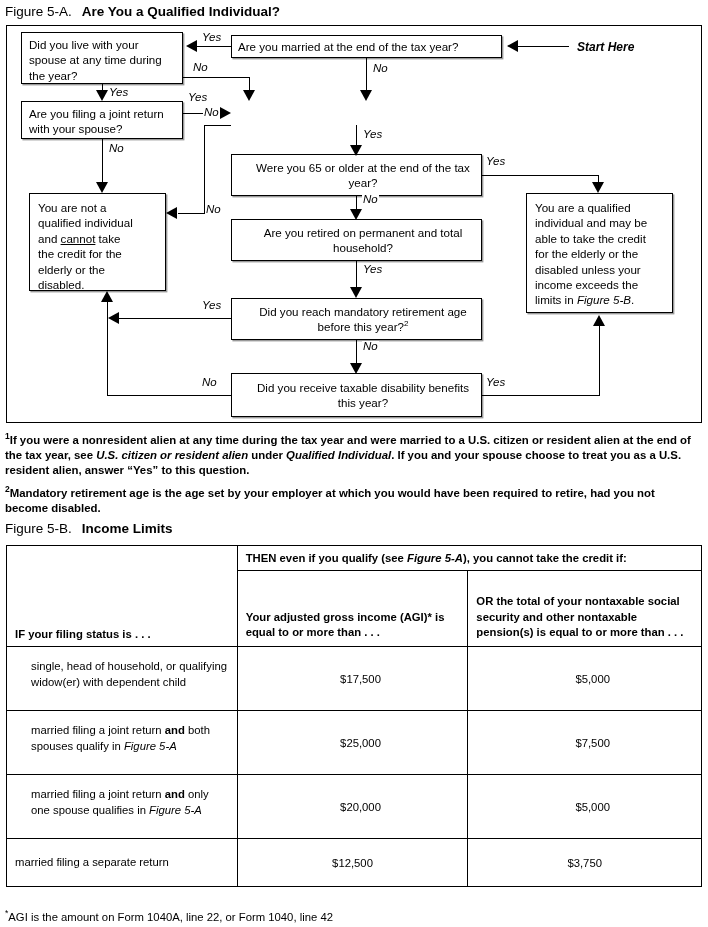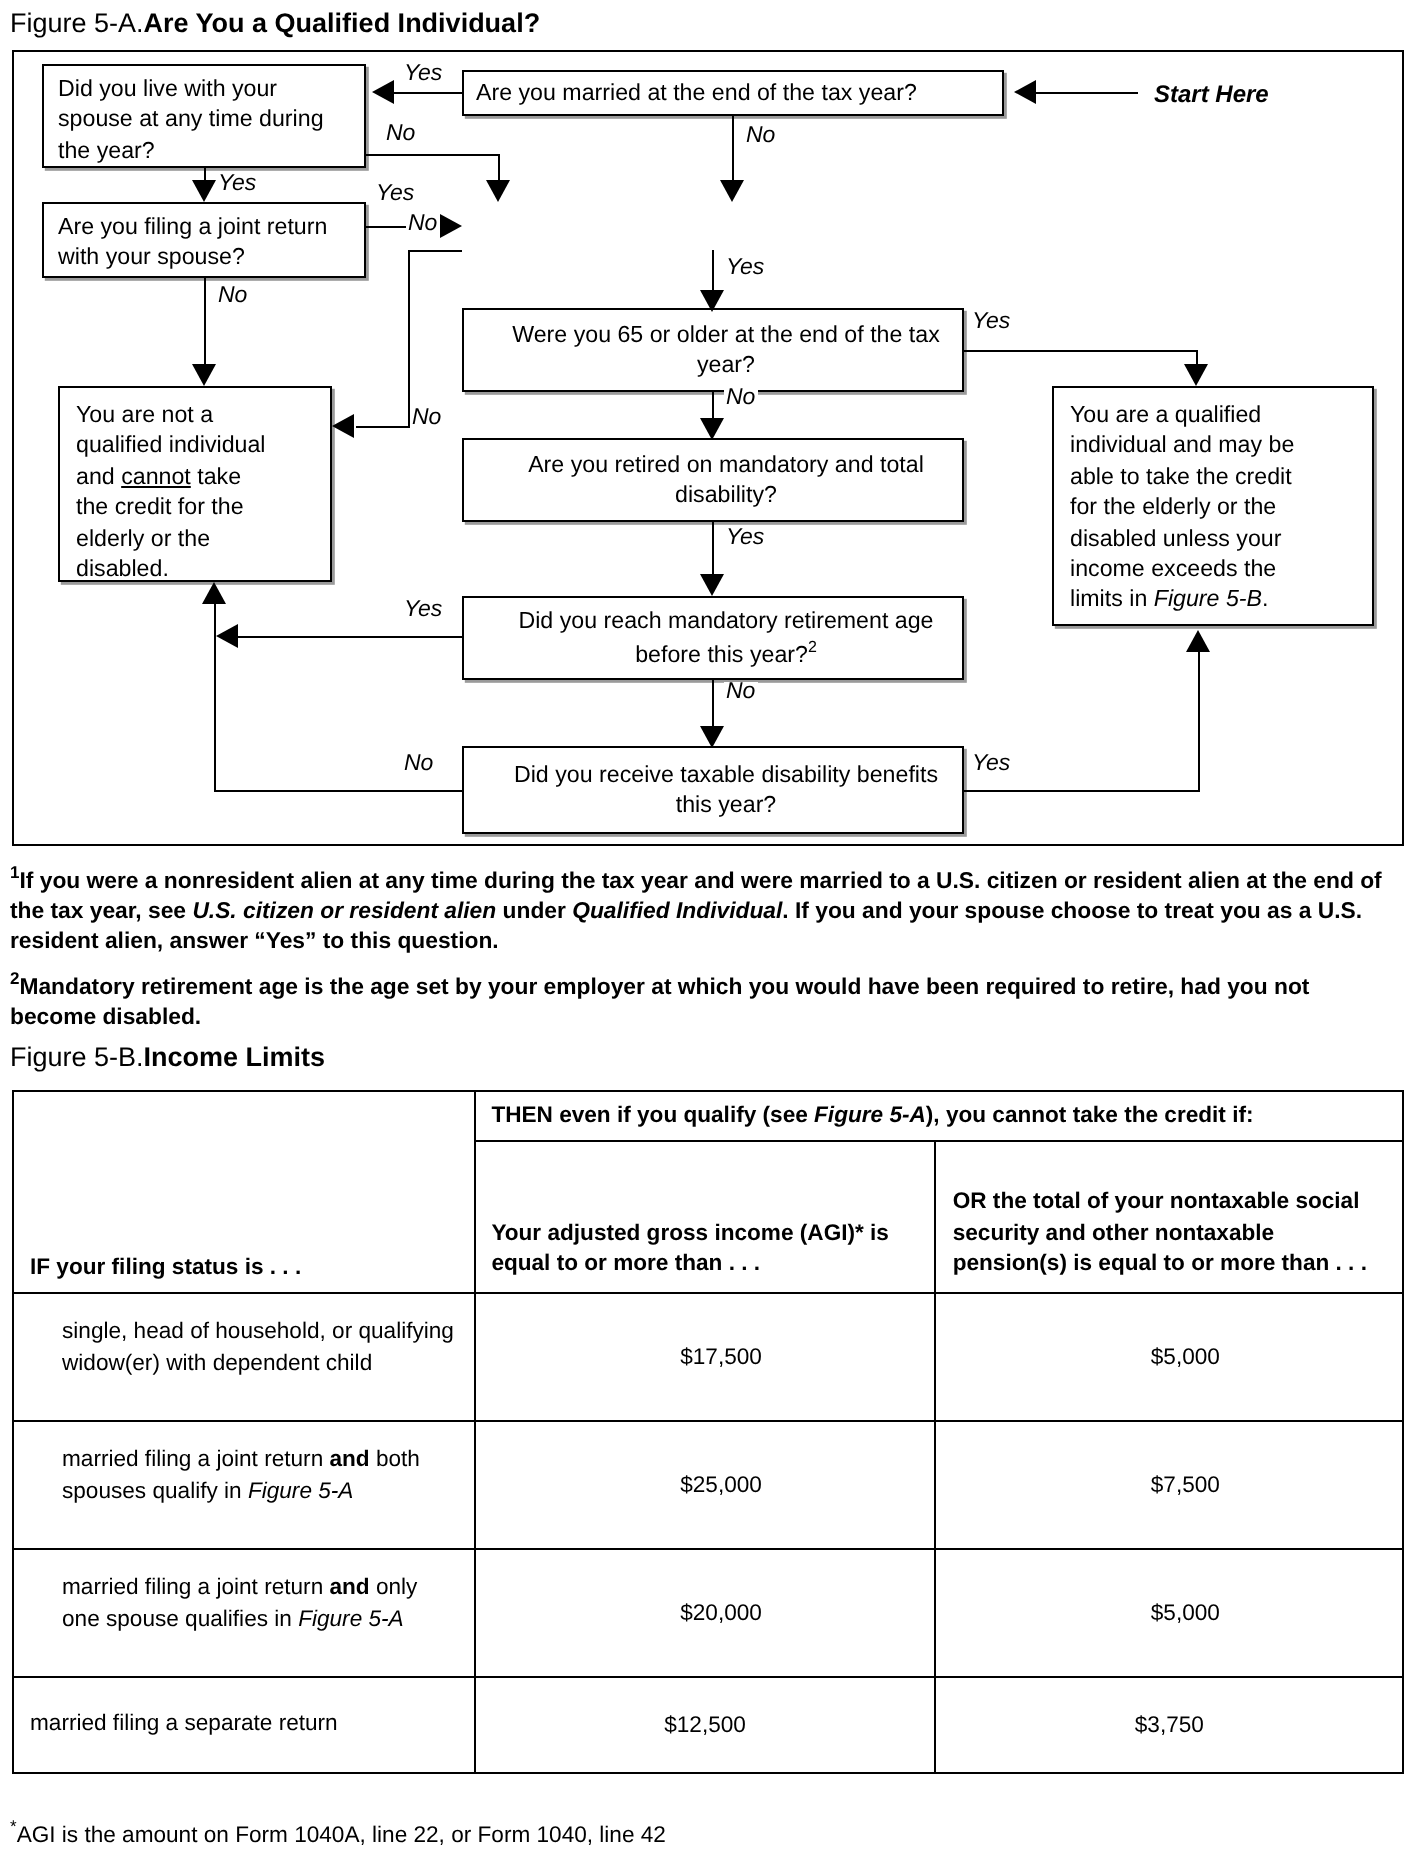--- a/index.html
+++ b/index.html
@@ -16,21 +16,21 @@
     overflow: hidden;
   }
 
   
   .fig-caption {
     position: absolute;
     font-size: 13.5px;
     white-space: nowrap;
   }
   .fig-caption .fig-label { font-weight: normal; }
-  .fig-caption .fig-title { font-weight: bold; }
+  .fig-caption .fig-title { font-weight: bold; margin-left: 10px; }
 
   
   #flow-frame {
     position: absolute;
     left: 6px; top: 25px;
     width: 696px; height: 398px;
     border: 1px solid #000;
     background: #fff;
   }
 
@@ -161,41 +161,41 @@
   <div class="fbox center-v nopad" style="left:224px; top:9px; width:271px; height:23px;">
     <span>Are you married at the end of the tax year?</span>
   </div>
 
 
   <div class="fbox center-v" style="left:224px; top:128px; width:251px; height:42px;">
     <span style="padding-left:13px;">Were you 65 or older at the end of the tax year?</span>
   </div>
 
   <div class="fbox center-v" style="left:224px; top:193px; width:251px; height:42px;">
-    <span style="padding-left:13px;">Are you retired on mandatory and total disability?</span>
+    <span style="padding-left:13px;">Are you retired on permanent and total household?</span>
   </div>
 
   <div class="fbox center-v" style="left:224px; top:272px; width:251px; height:42px;">
     <span style="padding-left:13px;"><span>Did you reach mandatory retirement age before this year?</span><sup class="fn">2</sup></span>
   </div>
 
   <div class="fbox center-v" style="left:224px; top:347px; width:251px; height:44px;">
     <span style="padding-left:13px;">Did you receive taxable disability benefits this year?</span>
   </div>
 
   <div class="fbox" style="left:22px; top:167px; width:137px; height:98px; padding:6px 8px; line-height:1.33;">
     <div>You are not a</div>
     <div>qualified individual</div>
     <div><span>and </span><span class="u">cannot</span><span> take</span></div>
     <div>the credit for the</div>
     <div>elderly or the</div>
     <div>disabled.</div>
   </div>
 
-  <div class="fbox" style="left:519px; top:167px; width:161px; height:120px; padding:6px 8px; line-height:1.33;">
+  <div class="fbox" style="left:519px; top:167px; width:147px; height:120px; padding:6px 8px; line-height:1.33;">
     <div>You are a qualified</div>
     <div>individual and may be</div>
     <div>able to take the credit</div>
     <div>for the elderly or the</div>
     <div>disabled unless your</div>
     <div>income exceeds the</div>
     <div><span>limits in </span><span class="it">Figure 5-B</span><span>.</span></div>
   </div>
 
   <div class="hline" style="left:510px; top:20px; width:52px;"></div>

